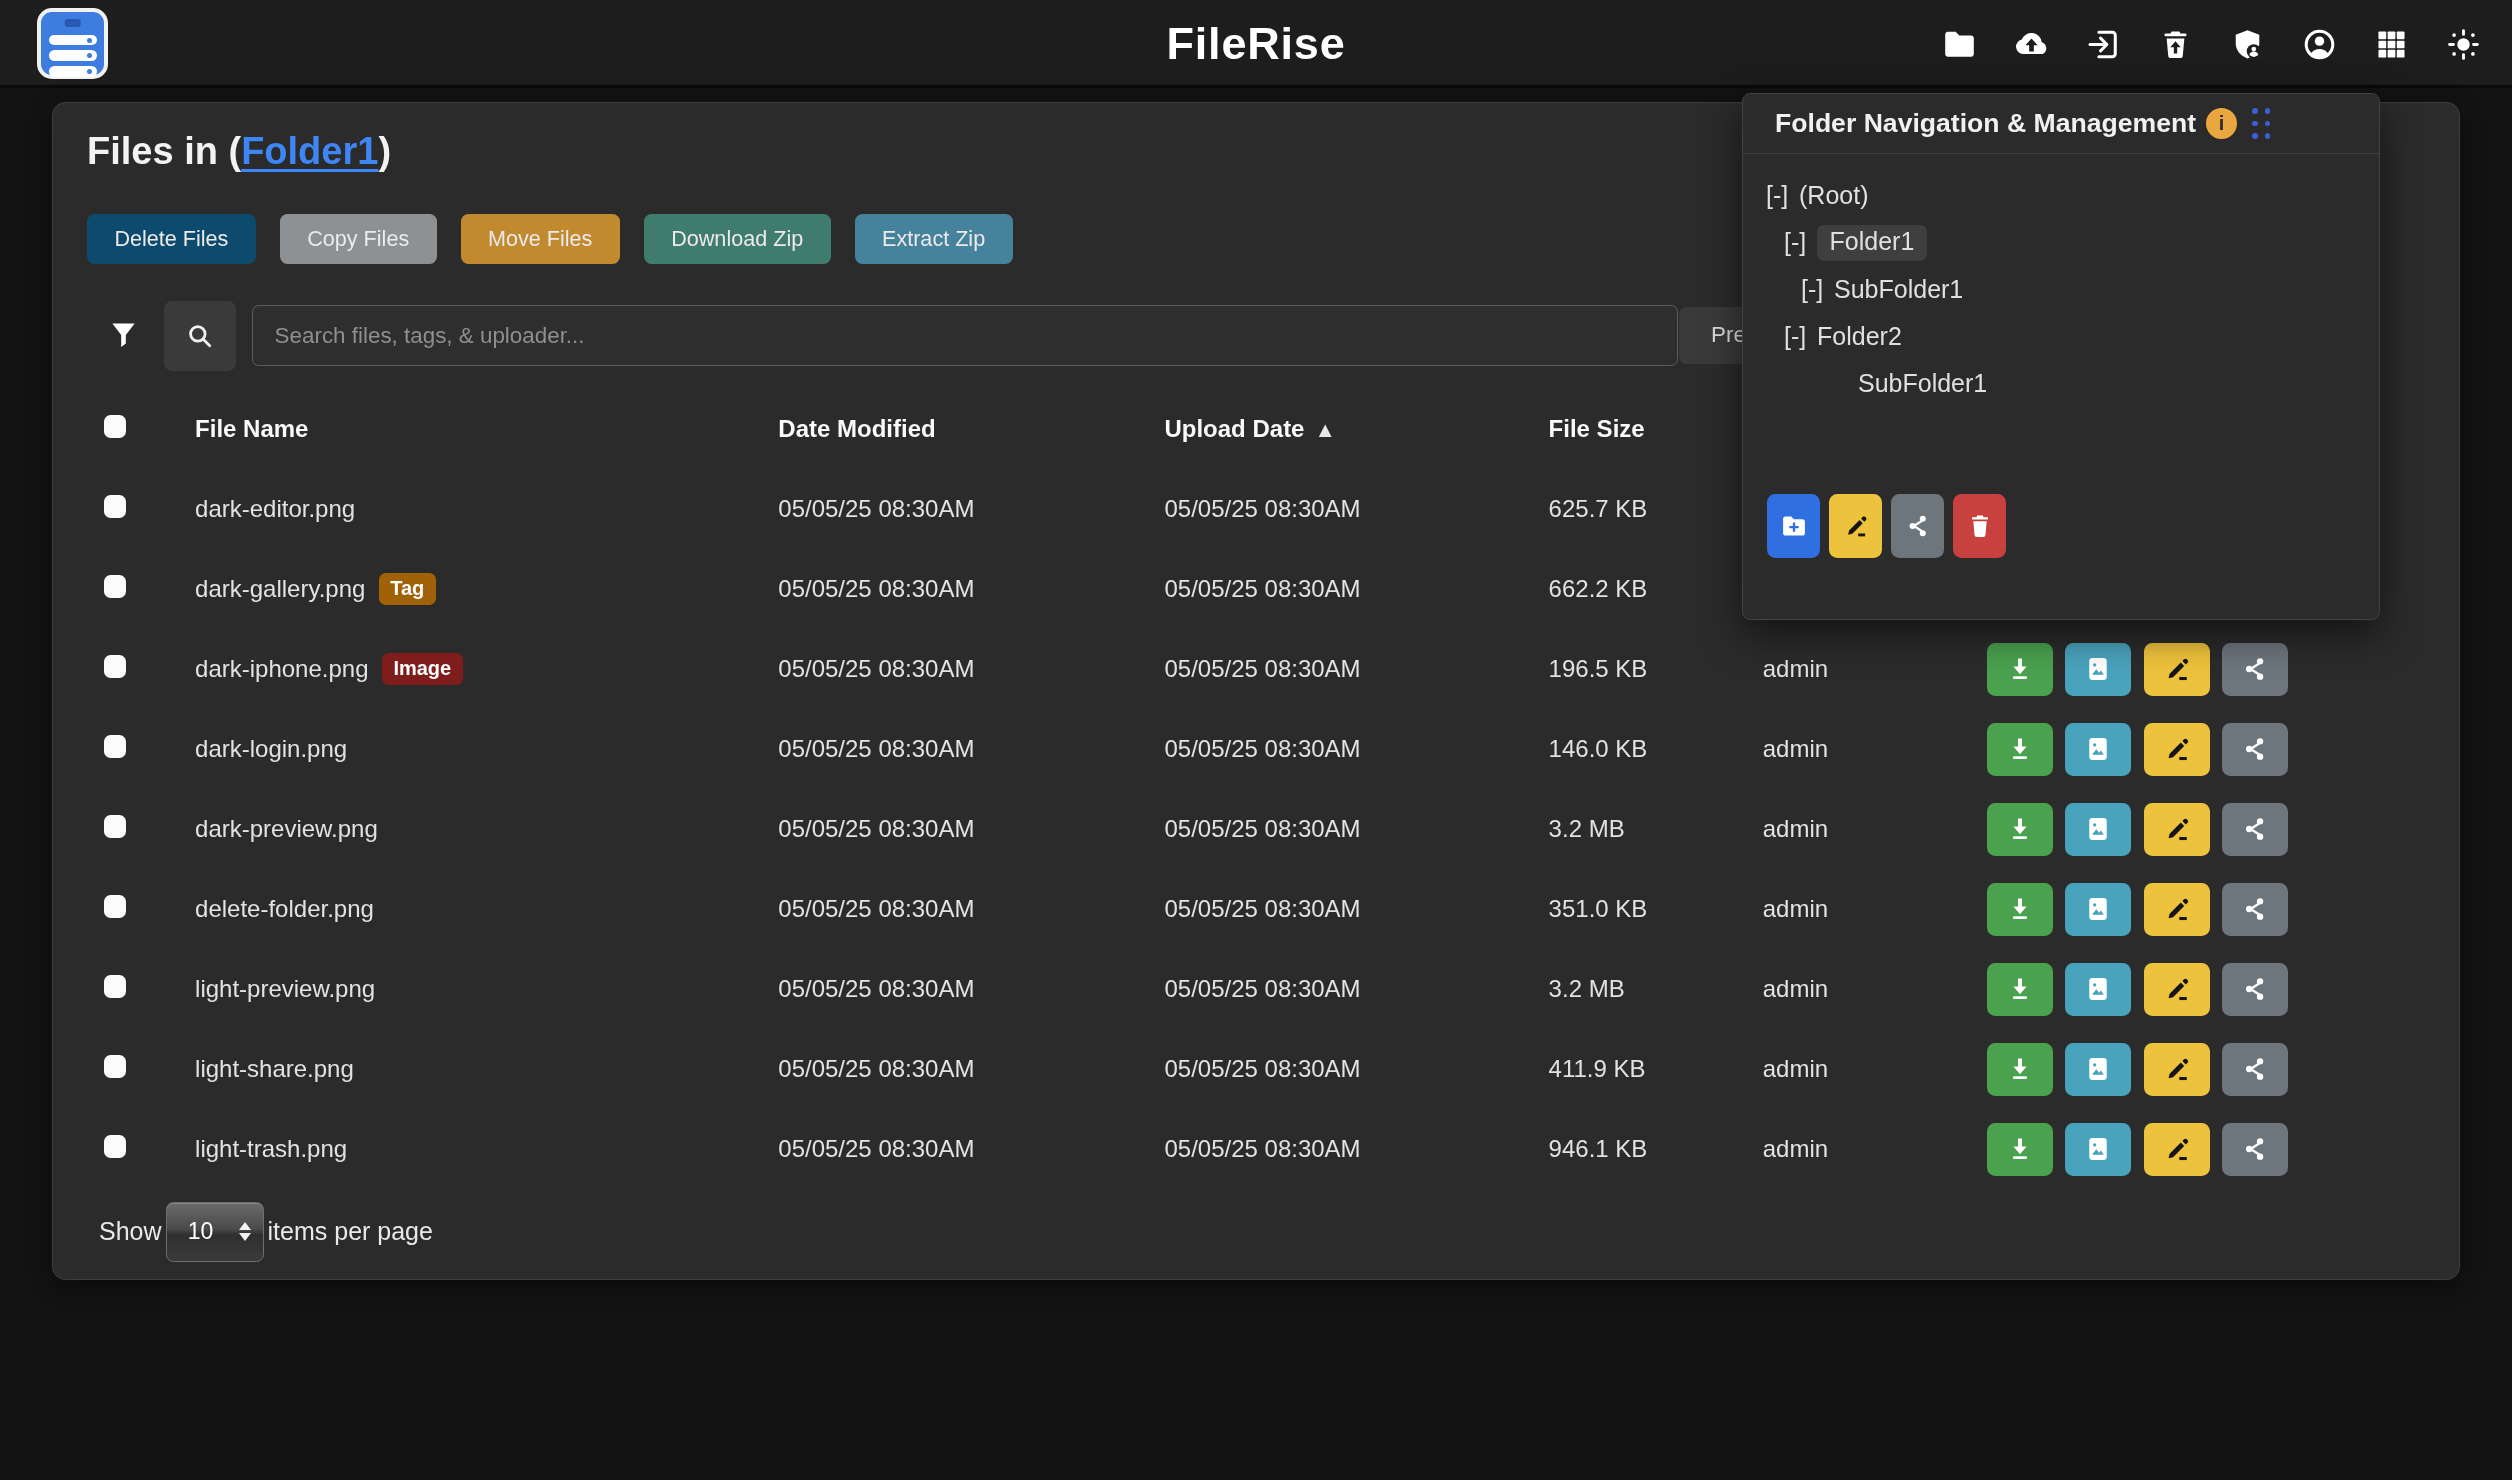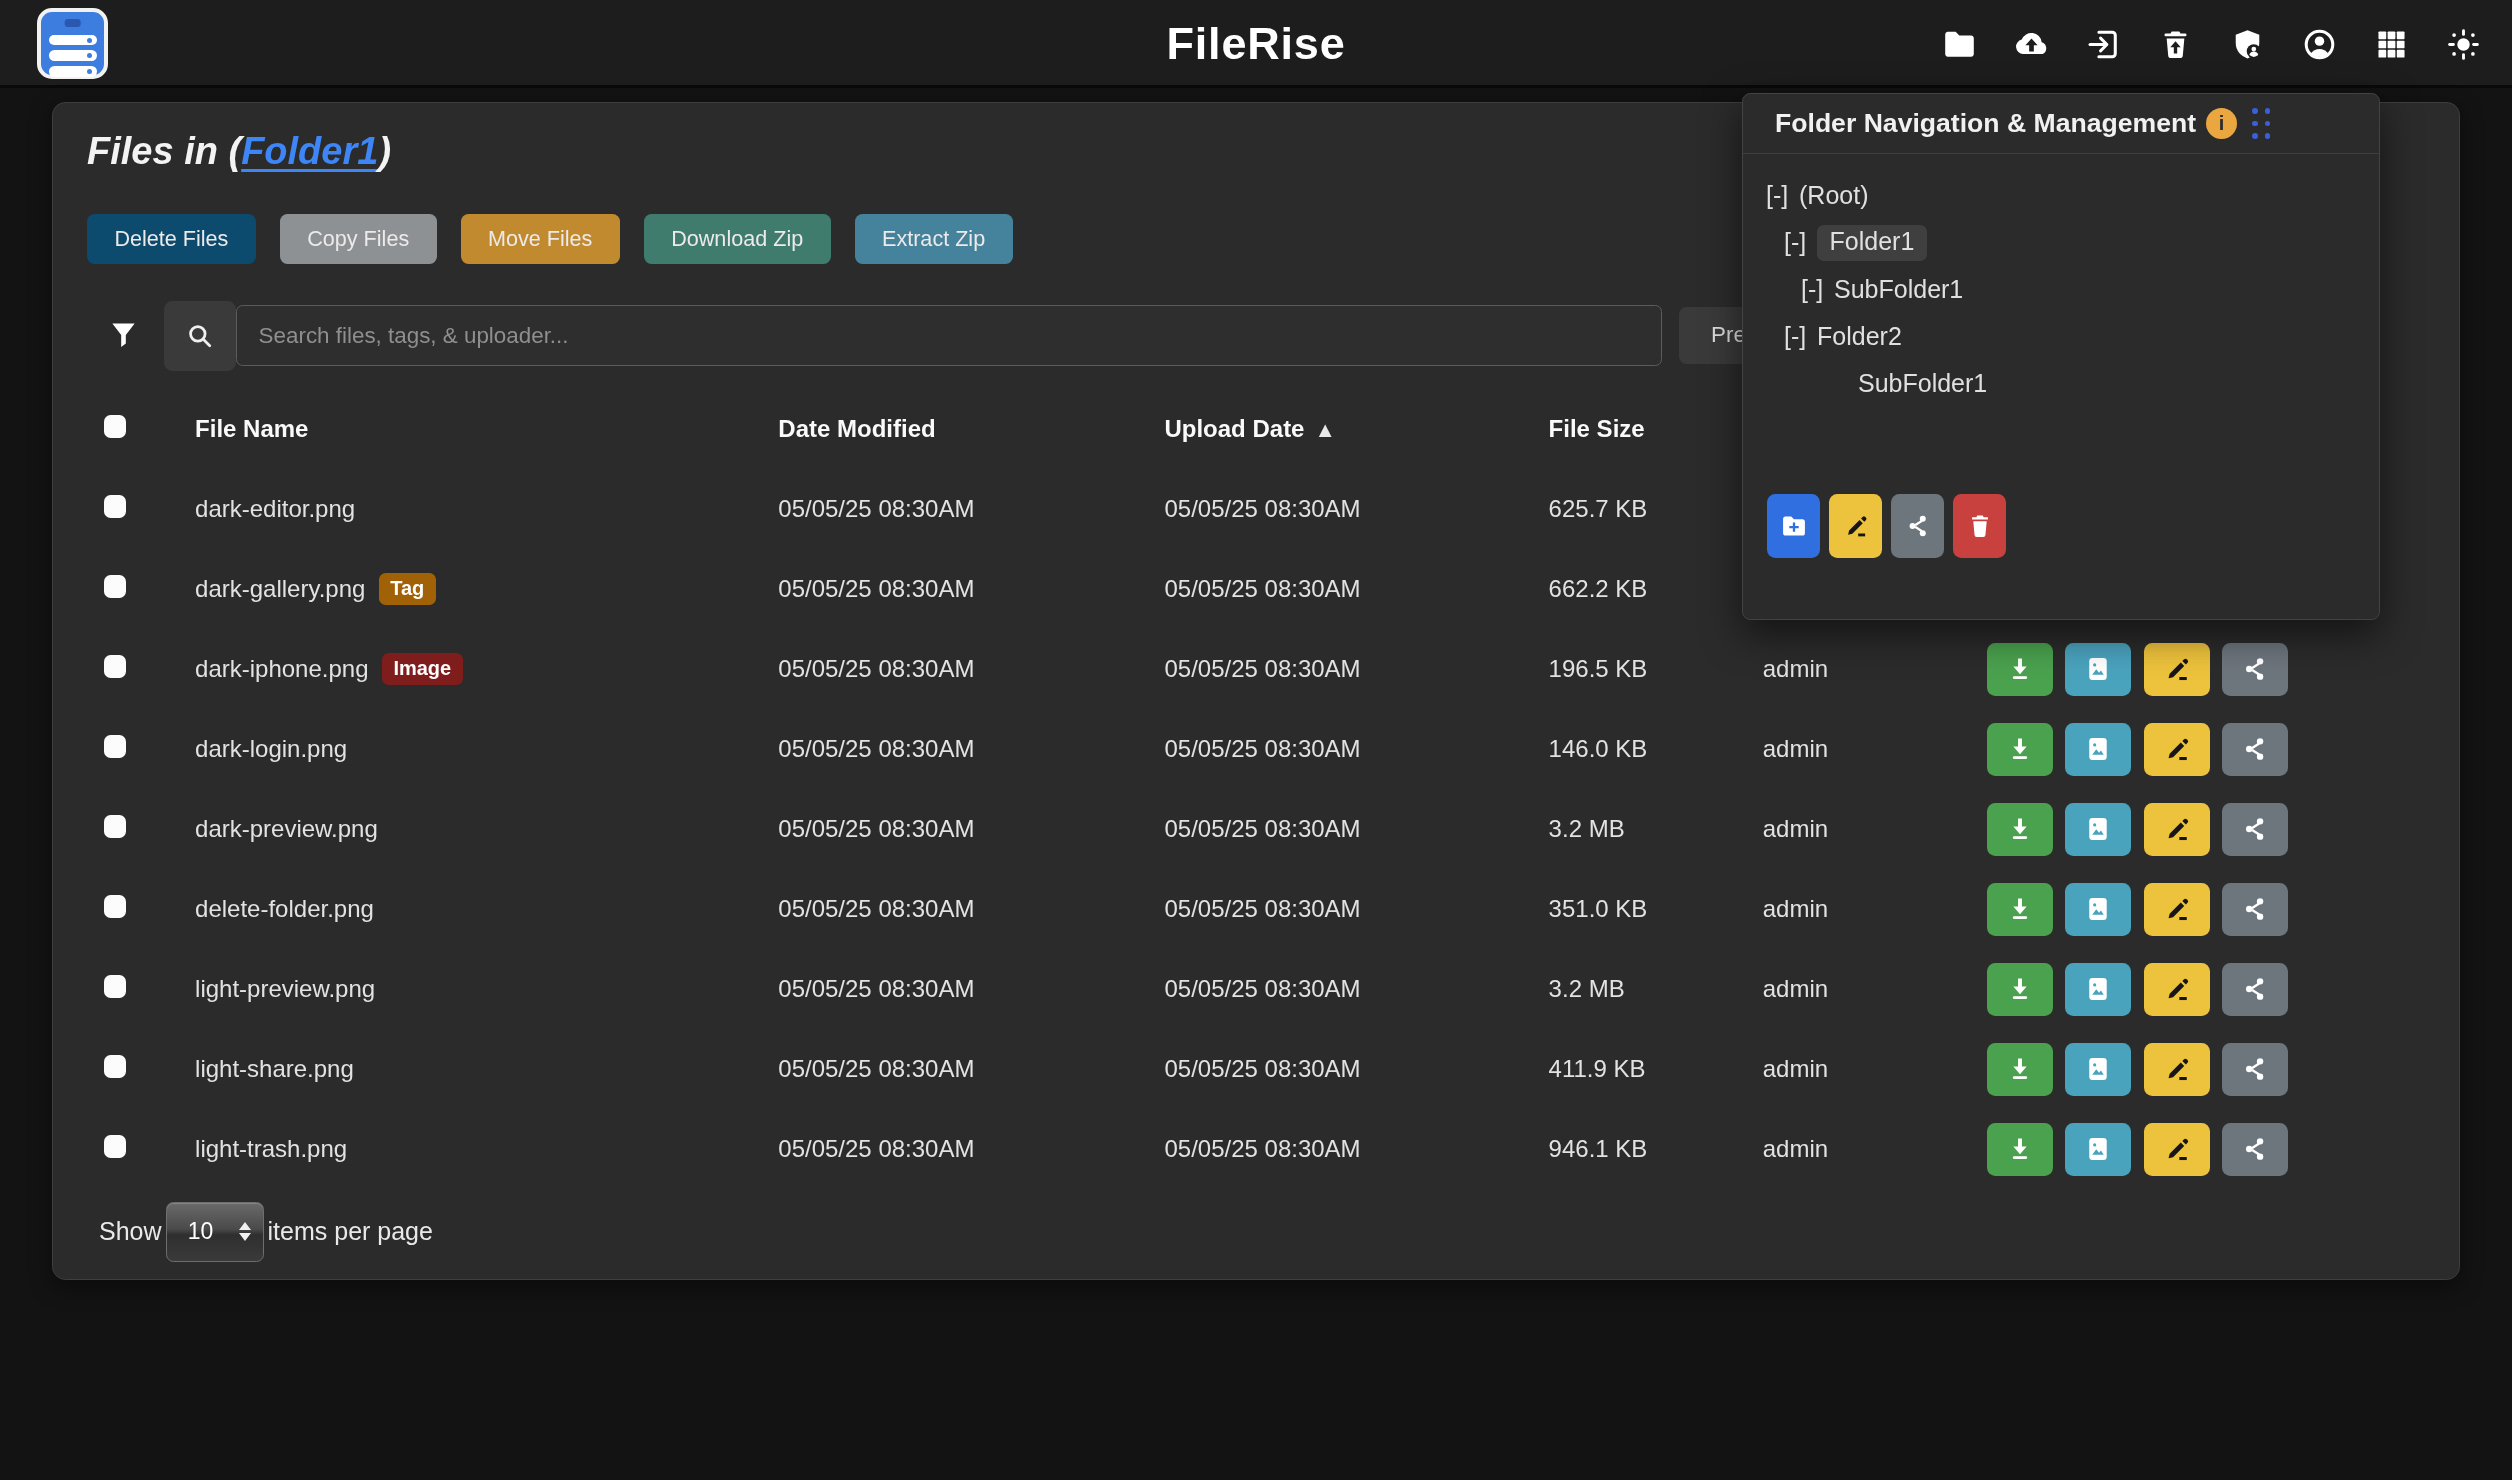--- a/index.html
+++ b/index.html
@@ -51,21 +51,21 @@
   .hicon svg { width:37px; height:37px; }
 
   
   .card {
     position:absolute; left:52px; top:102px; width:2408px; height:1178px;
     background:#2b2b2b; border:1.7px solid #3e3e3e; border-radius:13.3px;
     box-shadow:0 6.6px 23px rgba(0,0,0,.45);
   }
   .page-heading {
     position:absolute; left:34px; top:26.6px;
-    font-size:38px; font-weight:bold; color:#f3f3f3;font-style:italic;
+    font-size:38px; font-weight:bold; color:#f3f3f3;
   }
   .page-heading a {
     color:#3e86f5; text-decoration:underline; text-underline-offset:5px; cursor:pointer;
   }
   .toolbar {
     position:absolute; left:34px; top:111px; display:flex; gap:24px;
   }
   .tbtn {
     height:50px; padding:0 27.4px; border:none; border-radius:7.5px;
     font-family:inherit; font-size:21.6px; color:#eceaea; cursor:pointer;
@@ -85,20 +85,21 @@
     margin-left:23px; width:72px; height:70px; background:#3a3a3a;
     border-radius:8.3px; display:flex; align-items:center; justify-content:center;
     color:#f0f0f0; flex:none;
   }
   .search-iconbox svg { width:32px; height:32px; }
   .search-input {
     width:1426px; height:61px; background:#2e2e2e;
     border:1.7px solid #5c5c5c; border-radius:6.6px;
     color:#e8e8e8; font-family:inherit; font-size:22.4px; padding:0 21.6px;
     outline:none;
+    margin-left:16px;
   }
   .search-input::placeholder { color:#8f8f8f; }
   .prev-btn {
     position:absolute; left:1626px; top:6.6px; width:125px; height:57px;
     background:#3a3a3a; border:none; border-radius:7.5px;
     color:#dcdcdc; font-family:inherit; font-size:22.4px; text-align:left;
     padding-left:32px; cursor:pointer;
   }
 
   

